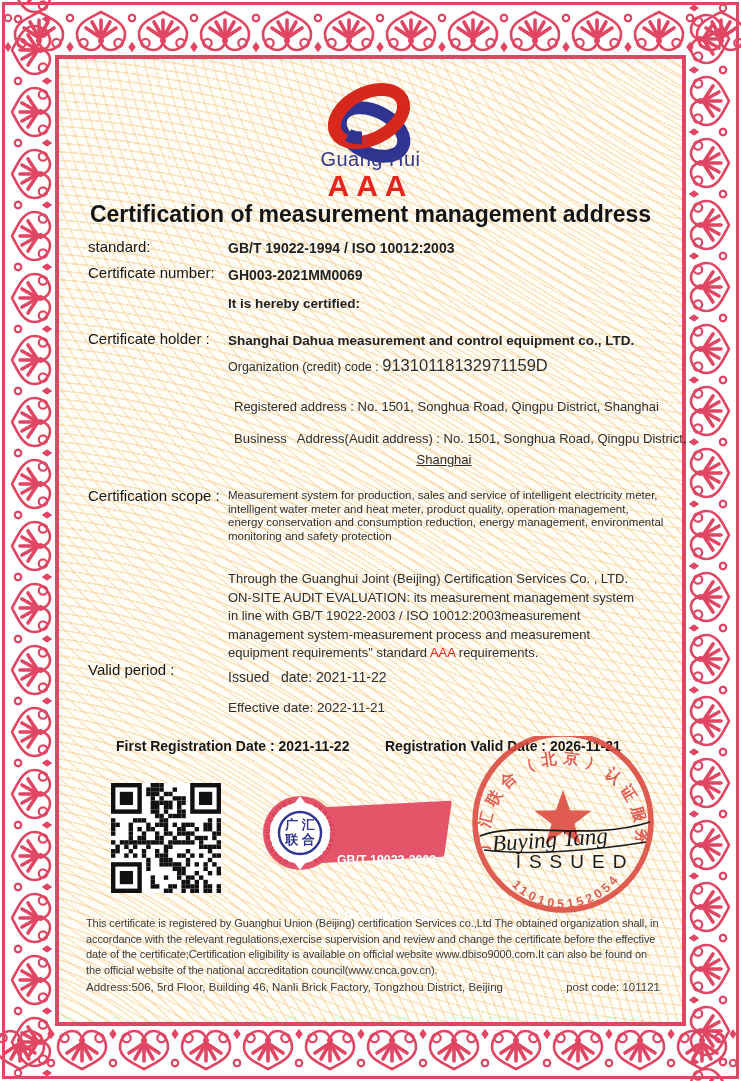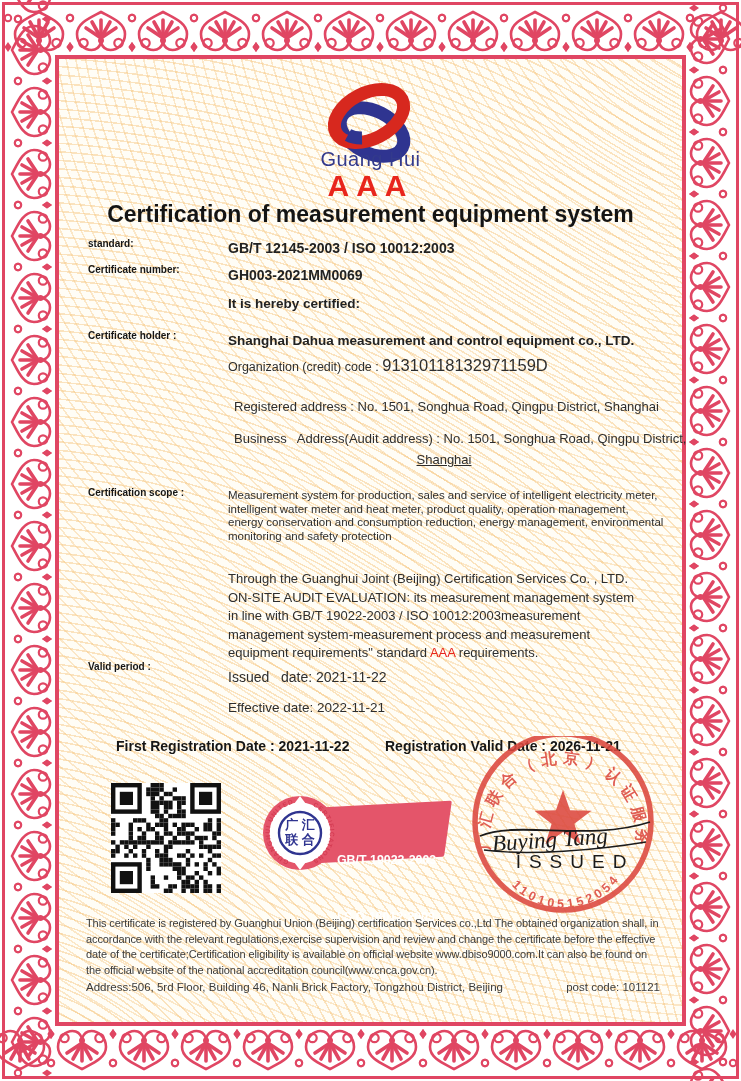--- a/index.html
+++ b/index.html
@@ -12,21 +12,21 @@
   .border-svg{position:absolute;left:0;top:0;}
   
   .content{position:absolute;inset:55px;border:4px solid #e04663;background-color:#fffdf6;
     background-image:
       repeating-radial-gradient(circle at -12% 118%, rgba(246,198,128,.48) 0 1.5px, rgba(255,255,255,0) 1.5px 8.5px),
       repeating-radial-gradient(circle at 112% -14%, rgba(246,198,128,.40) 0 1.5px, rgba(255,255,255,0) 1.5px 9.5px);}
   .layer{position:absolute;inset:0;}
   .brand{left:0;right:0;top:148px;text-align:center;font-weight:normal;font-size:20px;color:#333a8c;letter-spacing:.5px;}
   .grade{left:0;right:0;top:169px;text-align:center;font-weight:bold;font-size:30px;color:#e8251c;letter-spacing:7px;}
   .title{left:0;right:0;top:201px;text-align:center;font-weight:bold;font-size:23px;color:#141414;}
-  .lab{font-weight:bold;color:#161616;font-size:10px;white-space:pre-wrap;}
+  .lab{font-weight:normal;color:#161616;font-size:15px;white-space:pre-wrap;}
   .val-b{font-weight:bold;color:#222;font-size:14px;white-space:pre-wrap;}
   .val{color:#2e2e2e;font-size:13px;white-space:pre-wrap;}
   .para{color:#2e2e2e;font-size:11.5px;line-height:13.6px;text-align:left;}
   .para2{color:#2e2e2e;font-size:13px;line-height:18.5px;}
   .regrow{font-weight:bold;font-size:14px;color:#161616;}
   .banner{left:318px;top:804px;width:130px;height:56px;background:#e4556a;transform:skew(-8deg,-3deg);border-radius:2px;}
   .banner-inner{transform:skew(8deg,3deg);padding:9px 0 0 26px;color:#fff;font-weight:bold;font-size:12.5px;line-height:19px;white-space:pre;}
   .issued{left:505px;top:851px;width:140px;text-align:center;font-size:19px;letter-spacing:8px;color:#1b1b1b;font-weight:500;}
   .disclaimer{left:86px;top:916px;width:574px;font-size:11px;line-height:15.6px;color:#3a3a3a;letter-spacing:-0.1px;}
   .addr-row{left:86px;top:981px;width:574px;display:flex;justify-content:space-between;font-size:11.5px;color:#3a3a3a;gap:12px;}
@@ -97,24 +97,24 @@
 
     <svg class="abs" style="left:318px;top:80px;" width="105" height="88" viewBox="0 0 105 88">
       <g>
         <ellipse cx="54" cy="52" rx="34" ry="21" fill="none" stroke="#2f3490" stroke-width="13" transform="rotate(27 54 52)"></ellipse>
         <ellipse cx="51" cy="36" rx="37" ry="23" fill="none" stroke="#d7281e" stroke-width="13" transform="rotate(-27 51 36)"></ellipse>
         <path d="M30 55 A37 23 -27 0 0 44 58" fill="none" stroke="#2f3490" stroke-width="13" transform="rotate(0)"></path>
       </g>
     </svg>
     <div class="abs brand">Guang Hui</div>
     <div class="abs grade">AAA</div>
-    <div class="abs title">Certification of measurement equipment system</div>
+    <div class="abs title">Certification of measurement management address</div>
 
     <div class="abs lab" style="left:88px;top:238px;">standard:</div>
-    <div class="abs val-b" style="left:228px;top:240px;">GB/T 12145-2003 / ISO 10012:2003</div>
+    <div class="abs val-b" style="left:228px;top:240px;">GB/T 19022-1994 / ISO 10012:2003</div>
 
     <div class="abs lab" style="left:88px;top:264px;">Certificate number:</div>
     <div class="abs val-b" style="left:228px;top:267px;">GH003-2021MM0069</div>
 
     <div class="abs val-b" style="left:228px;top:296px;font-size:13.5px;">It is hereby certified:</div>
 
     <div class="abs lab" style="left:88px;top:330px;">Certificate holder :</div>
     <div class="abs val-b" style="left:228px;top:333px;font-size:13.5px;">Shanghai Dahua measurement and control equipment co., LTD.</div>
 
     <div class="abs" style="left:228px;top:356px;">

